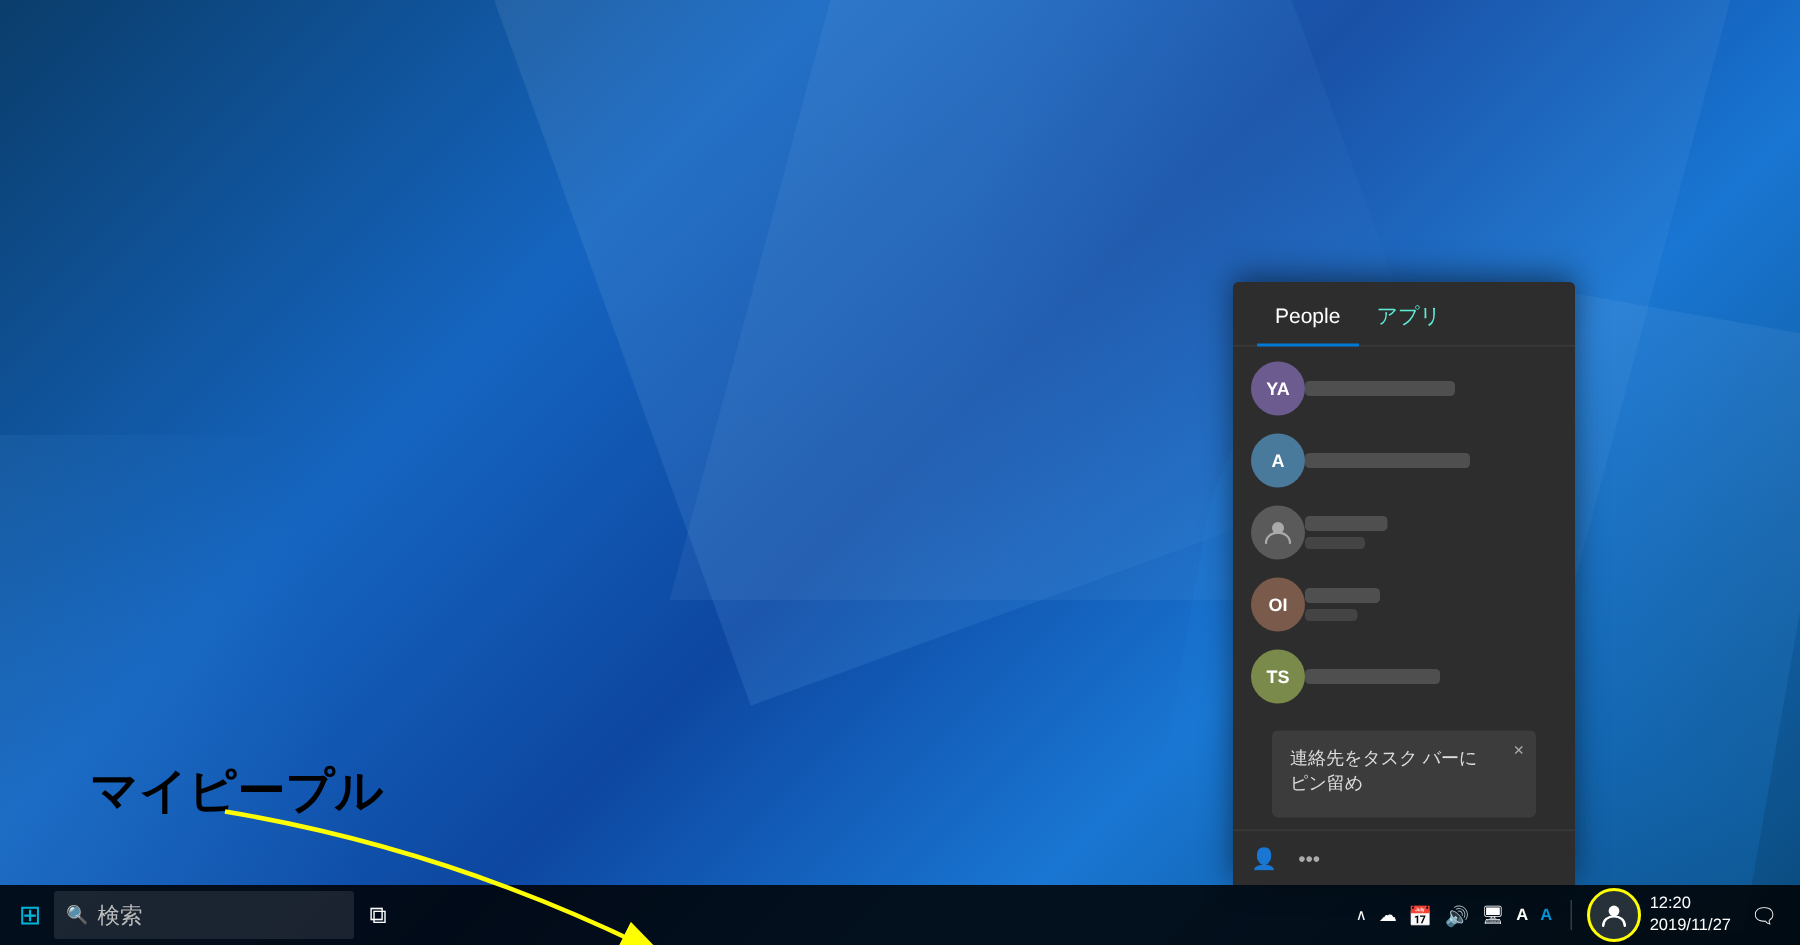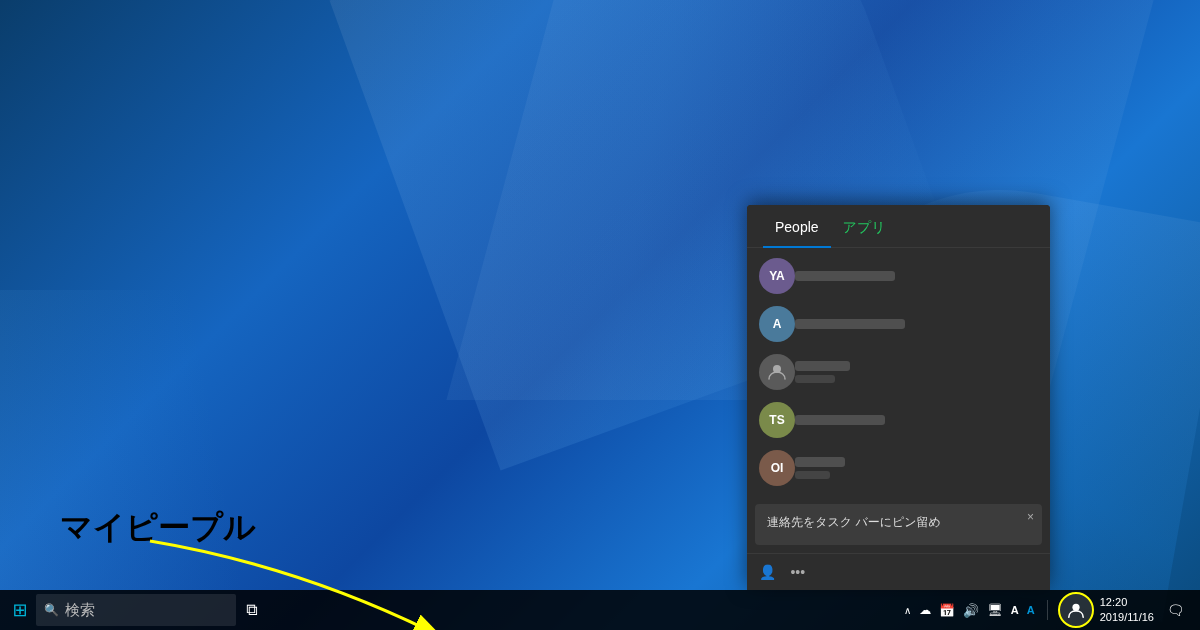--- a/index.html
+++ b/index.html
@@ -120,39 +120,39 @@
       color: white;
       font-size: 12px;
       padding: 0 2px;
     }
 
     
     .people-panel {
       position: absolute;
       bottom: 40px;
       right: 150px;
-      width: 303px;
+      width: 228px;
       background: #2d2d2d;
       border-radius: 4px 4px 0 0;
       z-index: 200;
       overflow: hidden;
       box-shadow: 0 -4px 20px rgba(0,0,0,0.5);
     }
 
     
     .panel-tabs {
       display: flex;
       padding: 0 16px;
       background: #2d2d2d;
       border-bottom: 1px solid #3a3a3a;
     }
 
     .panel-tab {
       padding: 14px 12px 10px;
-      color: #22c55e;
+      color: #5eead4;
       font-size: 14px;
       cursor: pointer;
       position: relative;
     }
 
     .panel-tab.active {
       color: white;
       font-weight: 400;
     }
 
@@ -202,21 +202,21 @@
 
     .contact-name-blur {
       height: 10px;
       border-radius: 3px;
       background: #666;
       opacity: 0.6;
     }
 
     
     .notification-box {
-      margin: 8px 8px;
+      margin: 8px 26px;
       background: #3c3c3c;
       border-radius: 4px;
       padding: 10px 12px;
       position: relative;
     }
 
     .notification-title {
       font-size: 12px;
       color: #ddd;
       margin-bottom: 4px;
@@ -341,30 +341,30 @@
           <path d="M2 17c0-4 3.6-7 8-7s8 3 8 7" stroke="#aaa" stroke-width="1.5" fill="none" stroke-linecap="round"></path>
         </svg>
       </div>
       <div style="display:flex; flex-direction:column; gap:4px;">
         <div class="contact-name-blur" style="width:55px;"></div>
         <div class="contact-name-blur" style="width:40px; height:8px; opacity:0.4;"></div>
       </div>
     </div>
 
     <div class="contact-item">
-      <div class="avatar ts">TS</div>
-      <div class="contact-name-blur" style="width:90px;"></div>
-    </div>
-
-    <div class="contact-item">
       <div class="avatar oi">OI</div>
       <div style="display:flex; flex-direction:column; gap:4px;">
         <div class="contact-name-blur" style="width:50px;"></div>
         <div class="contact-name-blur" style="width:35px; height:8px; opacity:0.4;"></div>
       </div>
+    </div>
+
+    <div class="contact-item">
+      <div class="avatar ts">TS</div>
+      <div class="contact-name-blur" style="width:90px;"></div>
     </div>
 
   </div>
 
   <div class="notification-box">
     <div class="notification-title">連絡先をタスク バーにピン留め</div>
     <div class="notification-close">×</div>
   </div>
 
   <div class="panel-bottom">
@@ -403,18 +403,18 @@
 
     <div class="taskbar-people-btn">
       <svg width="18" height="18" viewBox="0 0 20 20" fill="none">
         <circle cx="10" cy="7" r="4" fill="white"></circle>
         <path d="M2 18c0-4.4 3.6-7 8-7s8 2.6 8 7" stroke="white" stroke-width="1.8" fill="none" stroke-linecap="round"></path>
       </svg>
     </div>
 
     <div class="taskbar-time">
       <div>12:20</div>
-      <div>2019/11/16</div>
+      <div>2019/11/27</div>
     </div>
 
     <div class="taskbar-icon" style="font-size:14px;">🗨</div>
   </div>
 </div>
 
 </body></html>

